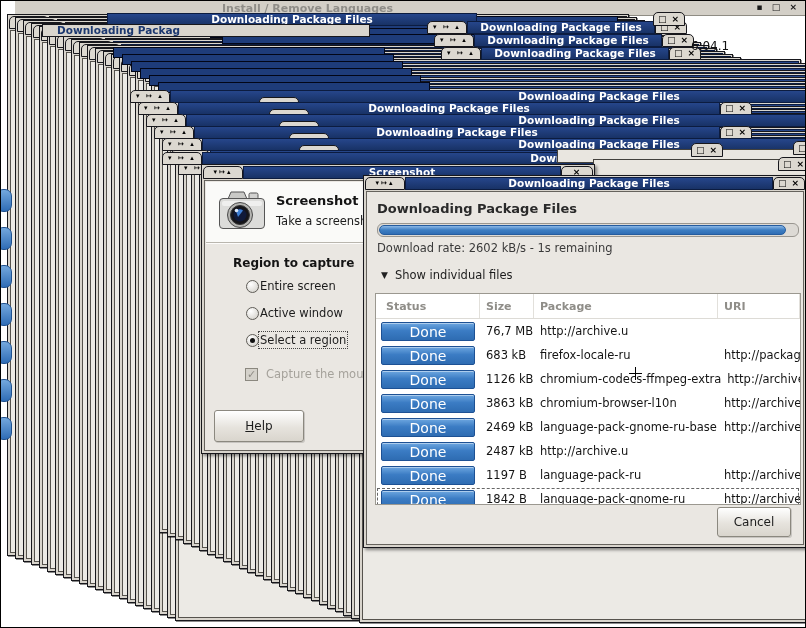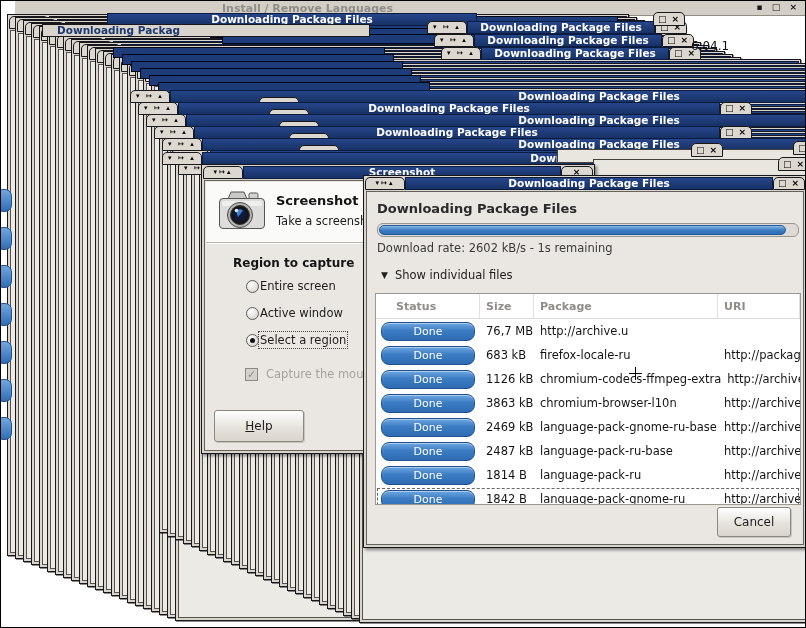--- a/index.html
+++ b/index.html
@@ -57,27 +57,27 @@
   .dl-heading{position:absolute;left:10px;top:9px;font-size:13px;font-weight:bold;color:#2a2a2a;}
   .ptrack{position:absolute;left:10px;top:31px;width:420px;height:12px;background:#dddad5;
           border:1px solid #999690;border-radius:6px;}
   .pfill{position:absolute;left:1px;top:1px;bottom:1px;border-radius:5px;
          background:linear-gradient(#8cb8e6,#3d7ec2 50%,#2f6db4);border:1px solid #255c9e;box-sizing:border-box;}
   .rate{position:absolute;left:10px;top:49px;font-size:11.5px;color:#3a3a3a;}
   .expander{position:absolute;left:14px;top:76px;display:flex;align-items:center;gap:7px;font-size:11.5px;color:#1c1c1c;}
   .exp-arrow{font-size:9px;color:#222;}
   .tbl{position:absolute;left:8px;top:101px;width:424px;height:210px;background:#fff;border:1px solid #9b9890;overflow:hidden;}
   .thead{display:flex;height:24px;border-bottom:1px solid #dddbd6;color:#8f8d88;font-size:11px;font-weight:bold;align-items:center;}
-  .th{border-right:1px solid #e2e0db;height:100%;display:flex;align-items:center;padding-left:20px;box-sizing:border-box;}
+  .th{border-right:1px solid #e2e0db;height:100%;display:flex;align-items:center;padding-left:10px;box-sizing:border-box;}
   .trr{display:flex;height:24px;align-items:center;font-size:11.5px;color:#141414;}
   .c0{flex:0 0 104px;}.c1{flex:0 0 54px;padding-left:6px;box-sizing:border-box;}
   .c2{flex:0 0 184px;padding-left:6px;box-sizing:border-box;white-space:nowrap;}
   .c3{flex:1 1 auto;padding-left:6px;box-sizing:border-box;white-space:nowrap;overflow:hidden;}
-  .badge{width:94px;height:19px;border-radius:8px;background:linear-gradient(#6ea7e0,#3b7cc4 45%,#2e6cb2);
-         border:1px solid #1d5194;color:#fff;font-size:11px;text-align:center;line-height:18px;
+  .badge{width:94px;height:19px;border-radius:2px;background:linear-gradient(#6ea7e0,#3b7cc4 45%,#2e6cb2);
+         border:1px solid #1d5194;color:#fff;font-size:14px;text-align:center;line-height:18px;
          box-shadow:inset 0 1px 0 rgba(255,255,255,.45);margin-left:5px;box-sizing:border-box;}
   .focusrow{outline:1px dashed #666;outline-offset:-2px;}
   
   #crosshair{position:absolute;left:628px;top:366px;width:13px;height:13px;z-index:40;}
   #crosshair::before{content:"";position:absolute;left:6px;top:0;width:1px;height:13px;background:#000;}
   #crosshair::after{content:"";position:absolute;left:0;top:6px;width:13px;height:1px;background:#000;}
   #cascade-layer{position:absolute;inset:0;z-index:1;}
 </style>
 </head>
 <body>
@@ -676,28 +676,27 @@
               </div>
               <div class="c1">2469 kB</div>
               <div class="c2">language-pack-gnome-ru-base</div>
               <div class="c3">http://archive.u</div>
             </div>
             <div class="trr">
               <div class="c0">
                 <div class="badge">Done</div>
               </div>
               <div class="c1">2487 kB</div>
-              <div class="c2">language-pack-ru-base</div>
               <div class="c3">http://archive.u</div>
             </div>
             <div class="trr">
               <div class="c0">
                 <div class="badge">Done</div>
               </div>
-              <div class="c1">1814 B</div>
+              <div class="c1">1197 B</div>
               <div class="c2">language-pack-ru</div>
               <div class="c3">http://archive.u</div>
             </div>
             <div class="trr focusrow">
               <div class="c0">
                 <div class="badge">Done</div>
               </div>
               <div class="c1">1842 B</div>
               <div class="c2">language-pack-gnome-ru</div>
               <div class="c3">http://archive.</div>

